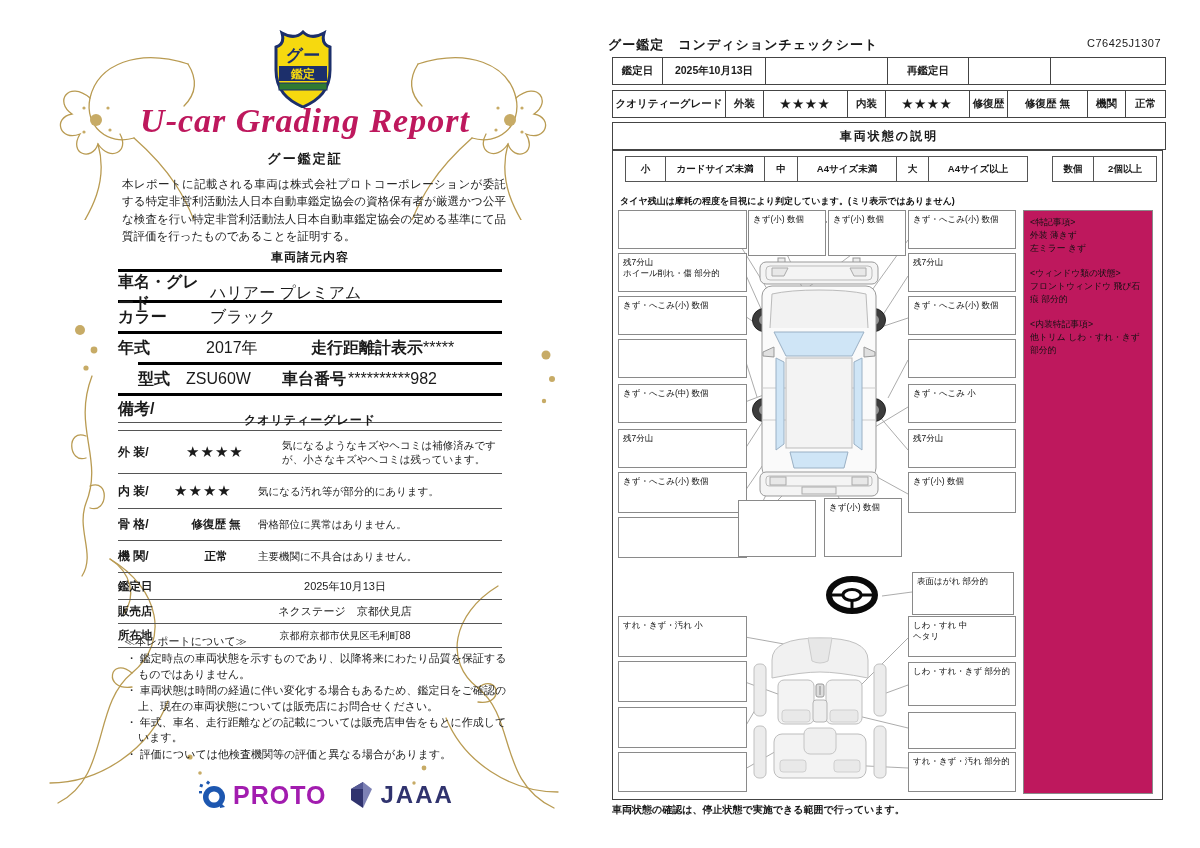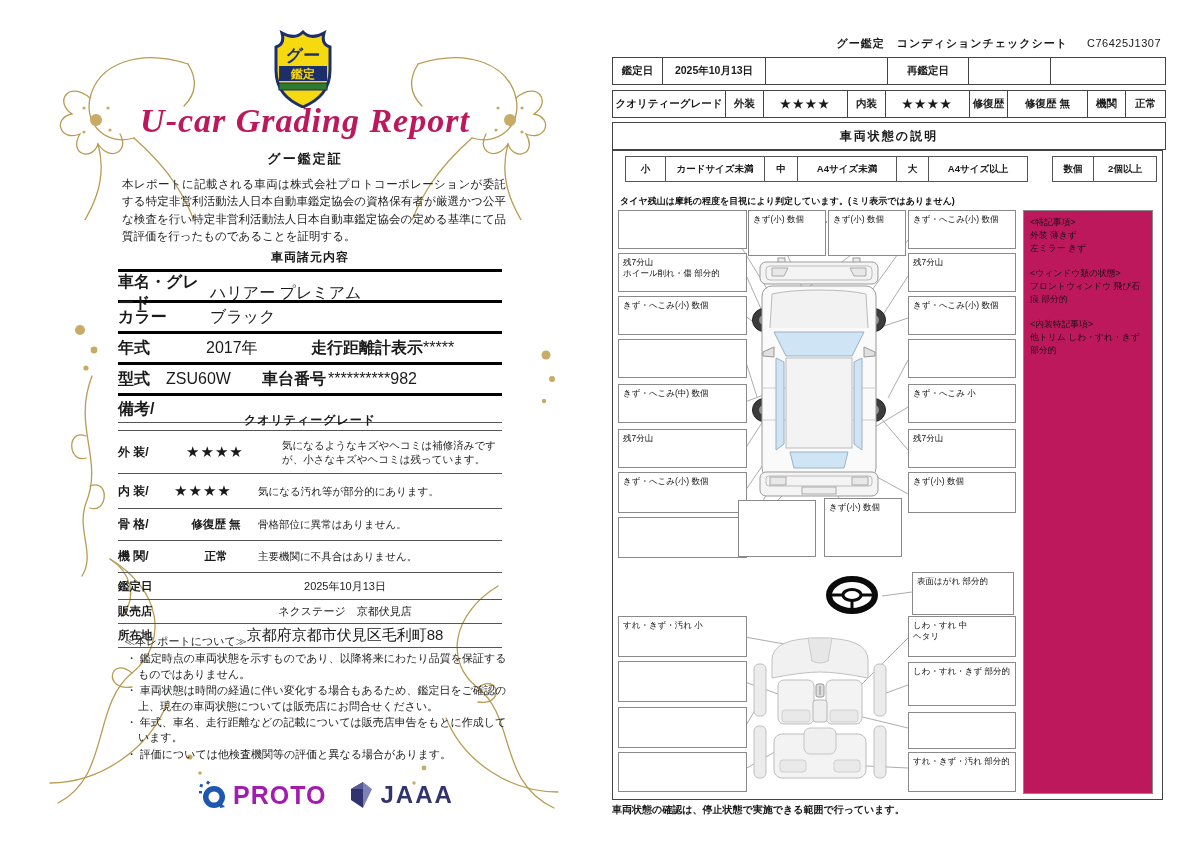--- a/index.html
+++ b/index.html
@@ -26,21 +26,21 @@
   .g-desc{font-size:10.5px;line-height:1.35;color:#222;}
   .m-lab{font-weight:bold;font-size:11.5px;}
   .m-val{font-size:11px;text-align:center;}
   .about{font-family:"Liberation Serif",serif;font-size:11px;line-height:1.4;color:#222;}
   .about .ttl{margin-bottom:2px;}
   .about .it{padding-left:14px;text-indent:-12px;margin-bottom:1px;}
   .logo-wrap{display:flex;align-items:center;gap:22px;}
   .proto-txt{color:#a21caf;font-weight:bold;font-size:25px;letter-spacing:1px;}
   .jaaa-txt{color:#30336e;font-weight:bold;font-size:24px;letter-spacing:2px;}
   
-  .rt-title{font-size:11px;font-weight:bold;text-align:right;letter-spacing:1px;}
+  .rt-title{font-size:13px;font-weight:bold;text-align:left;letter-spacing:1px;}
   .rt-doc{font-size:11px;letter-spacing:.5px;}
   .gridtab{display:grid;border:1.5px solid #444;background:#fff;}
   .gridtab>div{display:flex;align-items:center;justify-content:center;font-size:10.5px;
     font-weight:bold;border-left:1px solid #444;overflow:hidden;white-space:nowrap;}
   .gridtab>div:first-child{border-left:none;}
   .gridtab .stars{font-size:12px;letter-spacing:2px;}
   .boxhead{border:1.5px solid #444;display:flex;align-items:center;justify-content:center;
     font-size:12px;font-weight:bold;letter-spacing:2px;}
   .container-box{border:1.5px solid #444;}
   .legend{display:grid;border:1px solid #555;}
@@ -136,21 +136,21 @@
       <div class="spec-row" style="grid-template-columns:92px 1fr;height:28px;">
         <span class="lab">カラー</span>
         <span>ブラック</span>
       </div>
       <div class="spec-row" style="grid-template-columns:88px 105px 112px 1fr;height:28px;">
         <span class="lab">年式</span>
         <span>2017年</span>
         <span class="lab">走行距離計表示</span>
         <span>*****</span>
       </div>
-      <div class="spec-row" style="grid-template-columns:48px 96px 66px 1fr;height:28px;">
+      <div class="spec-row" style="grid-template-columns:48px 96px 66px 1fr;height:28px;margin-left:20px;">
         <span class="lab">型式</span>
         <span>ZSU60W</span>
         <span class="lab">車台番号</span>
         <span>**********982</span>
       </div>
       <div class="spec-row" style="grid-template-columns:1fr;height:26px;">
         <span class="lab">備考/</span>
       </div>
     </div>
 
@@ -179,21 +179,21 @@
       <div class="g-row" style="grid-template-columns:70px 1fr;height:26px;">
         <span class="m-lab">鑑定日</span>
         <span class="m-val">2025年10月13日</span>
       </div>
       <div class="g-row" style="grid-template-columns:70px 1fr;height:23px;">
         <span class="m-lab">販売店</span>
         <span class="m-val" style="font-size:11px;">ネクステージ　京都伏見店</span>
       </div>
       <div class="g-row" style="grid-template-columns:70px 1fr;height:23px;">
         <span class="m-lab">所在地</span>
-        <span class="m-val" style="font-size:15px;">京都府京都市伏見区毛利町88</span>
+        <span class="m-val" style="font-size:10px;">京都府京都市伏見区毛利町88</span>
       </div>
     </div>
 
     <div class="abs about" style="left:124px;top:634px;width:392px;">
       <div class="ttl">≪本レポートについて≫</div>
       <div class="it">・ 鑑定時点の車両状態を示すものであり、以降将来にわたり品質を保証するものではありません。</div>
       <div class="it">・ 車両状態は時間の経過に伴い変化する場合もあるため、鑑定日をご確認の上、現在の車両状態については販売店にお問合せください。</div>
       <div class="it">・ 年式、車名、走行距離などの記載については販売店申告をもとに作成しています。</div>
       <div class="it">・ 評価については他検査機関等の評価と異なる場合があります。</div>
     </div>

